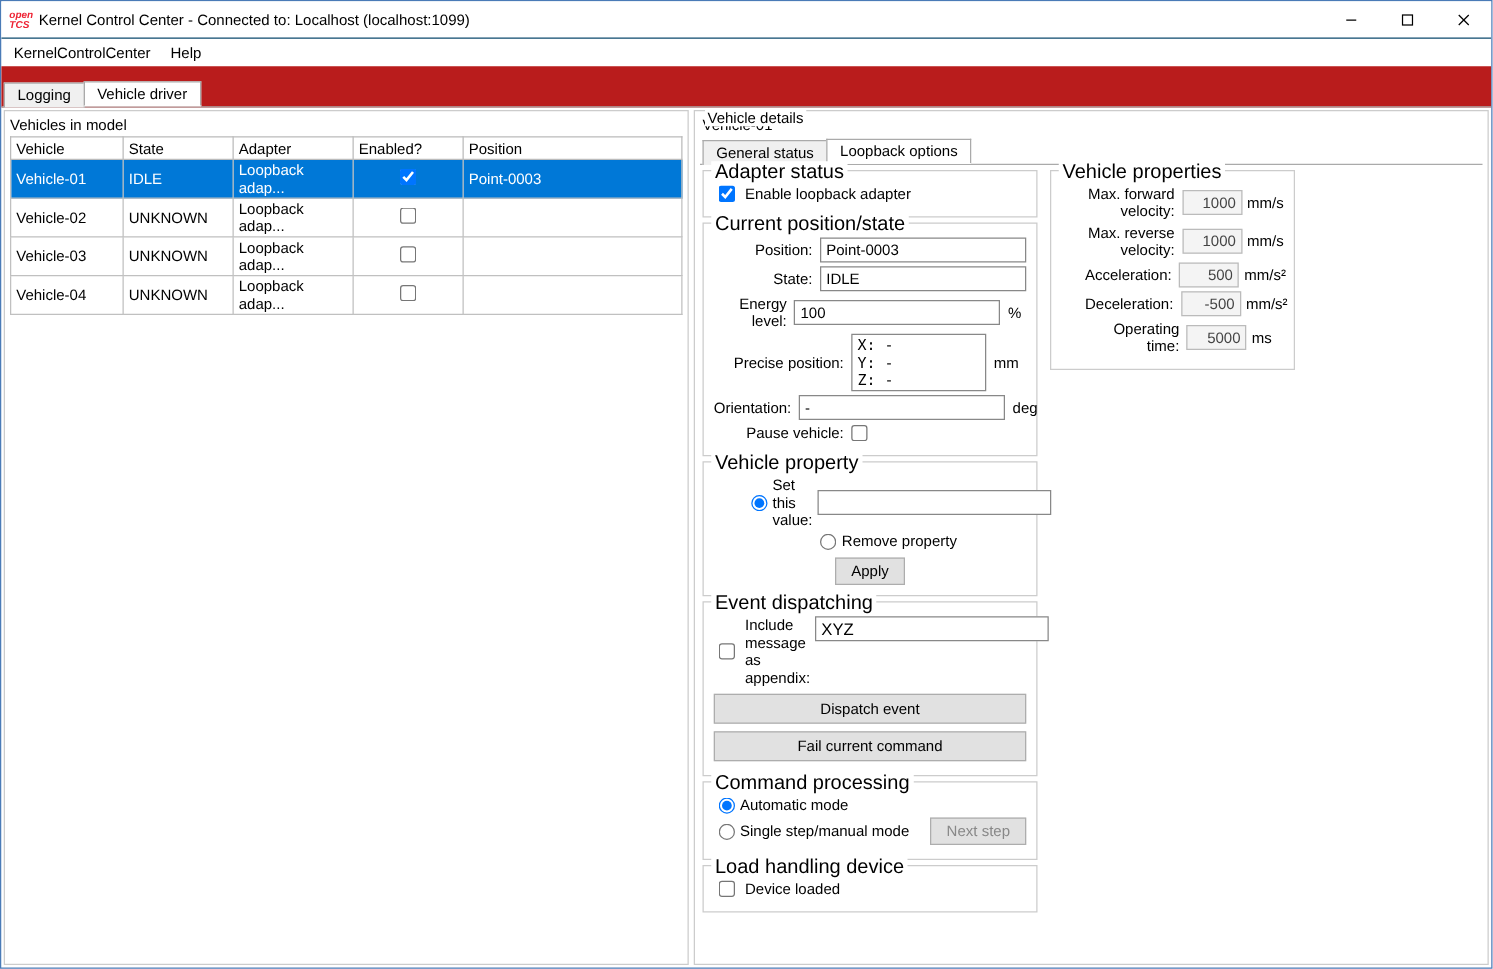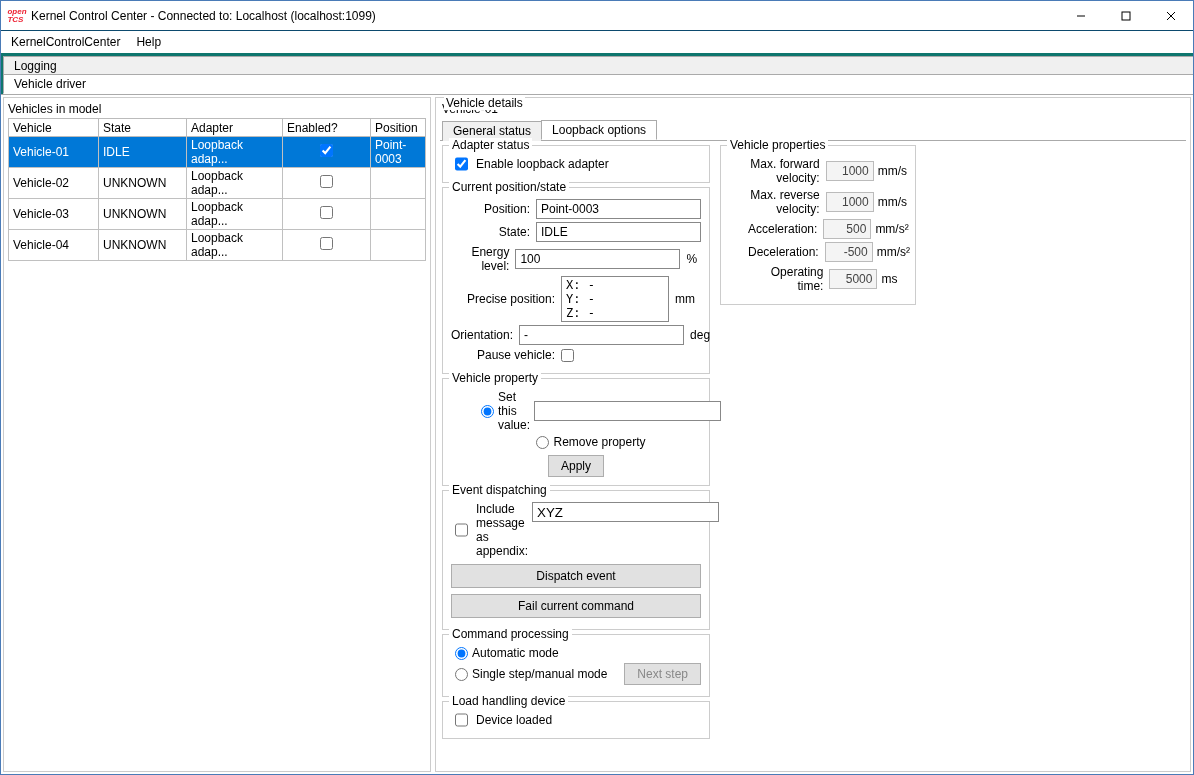--- a/index.html
+++ b/index.html
@@ -40,25 +40,24 @@
   .menubar {
     height: 22px;
     display:flex; align-items:center;
     padding: 0 4px;
     gap: 4px;
   }
   .menubar span { padding: 2px 6px; }
 
   .tabbar {
     display:flex;
-    background: #0f766e;
+    background: #b91c1c;
     border-bottom:1px solid #aaa;
     padding-left: 2px;
-    padding-top: 2px;
-    flex-direction: column;
+    padding-top: 12px;
   }
   .tab {
     padding: 2px 10px;
     border:1px solid #aaa;
     border-bottom:none;
     background:#f0f0f0;
     margin-right:-1px;
     position:relative;
     top:1px;
   }
@@ -74,21 +73,21 @@
     padding: 2px;
     gap:4px;
     overflow:hidden;
   }
 
   .panel-left, .panel-right {
     border:1px solid #ccc;
     padding:4px;
     position:relative;
   }
-  .panel-left { width: 428px; }
+  .panel-left { width: 548px; }
   .panel-right { flex:1; display:flex; gap:6px; align-items:flex-start; }
 
   .fieldset-label {
     font-size:12px;
     margin-bottom:2px;
   }
 
   table.vehicles {
     width:100%;
     border-collapse:collapse;
@@ -129,21 +128,21 @@
     border:1px solid #ccc;
     margin:4px 2px;
     padding:8px 8px 8px 8px;
     position:relative;
   }
   .groupbox > .legend {
     position:absolute;
     top:-8px; left:6px;
     background:#fff;
     padding:0 3px;
-    font-size:12px;
+    font-size:16px;
   }
   .row {
     display:flex;
     align-items:center;
     margin:3px 0;
   }
   .row label.k {
     width:110px;
     text-align:right;
     padding-right:6px;

